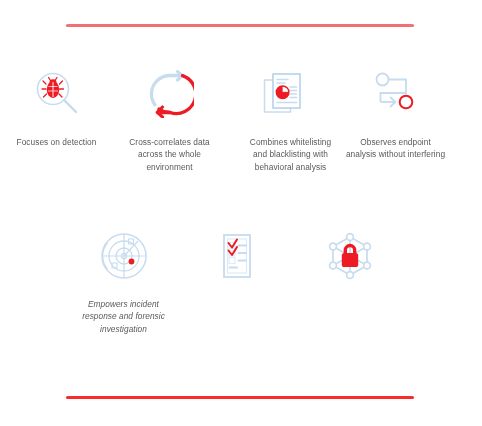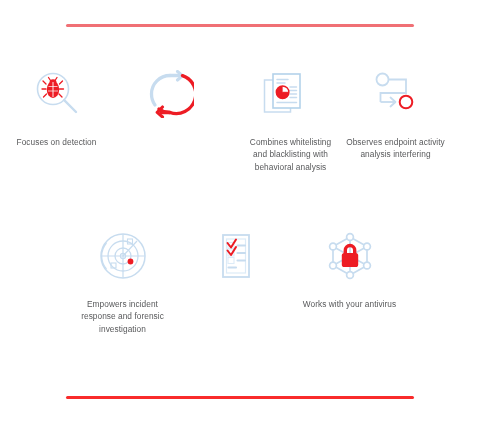--- a/index.html
+++ b/index.html
@@ -42,21 +42,22 @@
   .row-1 {
     top: 66px;
     left: 0px;
     width: 482px;
     justify-content: flex-start;
   }
   .row-2 {
     top: 228px;
     left: 66px;
     width: 340px;
-    justify-content: space-between;
+    justify-content: flex-end;
+    font-style: italic;
   }
 
   .feature {
     display: flex;
     flex-direction: column;
     align-items: center;
     width: 113px;
     box-sizing: border-box;
   }
   .row-2 .feature { width: 113px; }
@@ -121,20 +122,21 @@
 
           <path d="M24 5.5 A18.5 18.5 0 0 0 5.5 24 A18.5 18.5 0 0 0 9 35" fill="none" stroke="#c7dcef" stroke-width="3.3" stroke-linecap="round"></path>
           <path d="M24 5.5 L33 5.5" fill="none" stroke="#c7dcef" stroke-width="3.3" stroke-linecap="round"></path>
           <path d="M31.5 1.5 L36.5 5.6 L31.5 10" fill="none" stroke="#c7dcef" stroke-width="3.1" stroke-linecap="round" stroke-linejoin="round"></path>
 
           <path d="M36.5 5.6 A18.5 18.5 0 0 1 24 42.5 A18.5 18.5 0 0 1 13 39" fill="none" stroke="#ed1c24" stroke-width="3.3" stroke-linecap="round"></path>
           <path d="M24 42.5 L15 42.5" fill="none" stroke="#ed1c24" stroke-width="3.3" stroke-linecap="round"></path>
           <path d="M16.5 37 L11.2 42.4 L16.5 47" fill="none" stroke="#ed1c24" stroke-width="3.1" stroke-linecap="round" stroke-linejoin="round"></path>
         </svg>
       </div>
+      <div class="caption" style="color: rgb(88, 89, 91);">Cross-correlates data across the whole environment</div>
     </div>
 
     <div class="feature">
       <div class="icon-wrap">
         <svg width="48" height="48" viewBox="0 0 48 48">
 
           <rect x="5.5" y="10" width="26" height="32" fill="#ffffff" stroke="#c7dcef" stroke-width="1.5"></rect>
 
           <rect x="14" y="4" width="27" height="34" fill="#ffffff" stroke="#b3d2ea" stroke-width="1.6"></rect>
 
@@ -160,21 +162,21 @@
     <div class="feature">
       <div class="icon-wrap">
         <svg width="48" height="48" viewBox="0 0 48 48">
           <circle cx="10.5" cy="9.5" r="6" fill="none" stroke="#c7dcef" stroke-width="1.8"></circle>
           <path d="M16.5 9.5 L34 9.5 L34 23 L8.5 23 L8.5 32" fill="none" stroke="#c7dcef" stroke-width="1.8" stroke-linejoin="miter"></path>
           <path d="M8.5 32 L22 32" fill="none" stroke="#c7dcef" stroke-width="1.8"></path>
           <path d="M18.5 27.5 L23.5 32 L18.5 36.5" fill="none" stroke="#c7dcef" stroke-width="1.8" stroke-linecap="round" stroke-linejoin="round"></path>
           <circle cx="34" cy="32" r="6.3" fill="none" stroke="#ed1c24" stroke-width="2"></circle>
         </svg>
       </div>
-      <div class="caption" style="color: rgb(88, 89, 91);">Observes endpoint activity analysis interfering</div>
+      <div class="caption" style="color: rgb(88, 89, 91);">Observes endpoint analysis without interfering</div>
     </div>
   </div>
 
   <div class="feature-row row-2">
 
     <div class="feature">
       <div class="icon-wrap">
         <svg width="52" height="52" viewBox="0 0 52 52">
           <circle cx="26" cy="26" r="22" fill="none" stroke="#c7dcef" stroke-width="1.5"></circle>
           <circle cx="26" cy="26" r="15" fill="none" stroke="#c7dcef" stroke-width="1.3"></circle>
@@ -235,18 +237,17 @@
             <circle cx="42" cy="34.5" r="3.4"></circle>
             <circle cx="25" cy="44" r="3.4"></circle>
             <circle cx="8" cy="34.5" r="3.4"></circle>
             <circle cx="8" cy="15.5" r="3.4"></circle>
           </g>
 
           <path d="M20.3 22.5 L20.3 19.2 A4.7 4.7 0 0 1 29.7 19.2 L29.7 22.5" fill="none" stroke="#ed1c24" stroke-width="3.4" stroke-linecap="round"></path>
           <rect x="16.8" y="22" width="16.4" height="14" rx="2.6" fill="#ed1c24"></rect>
         </svg>
       </div>
-      <div class="caption" style="color: rgb(88, 89, 91);">Works with your antivirus</div>
     </div>
   </div>
 
   <div class="divider divider-bottom" style="background:#f92b2b;"></div>
 </div>
 
 </body></html>

